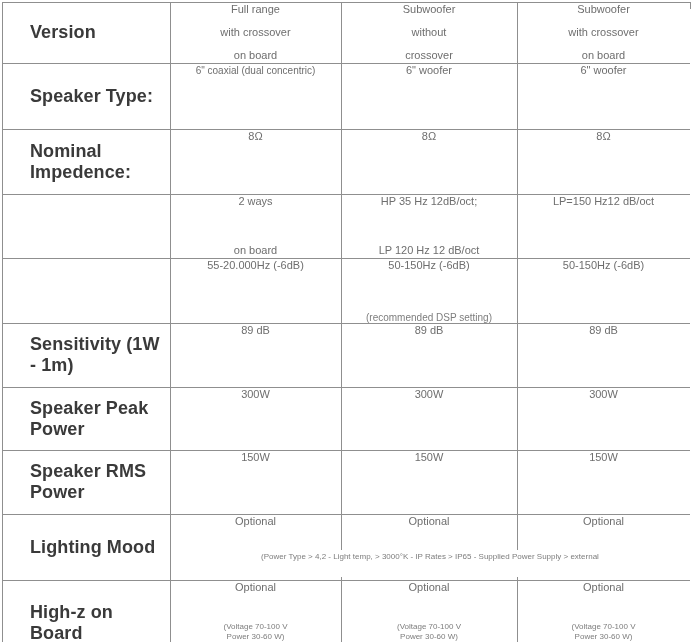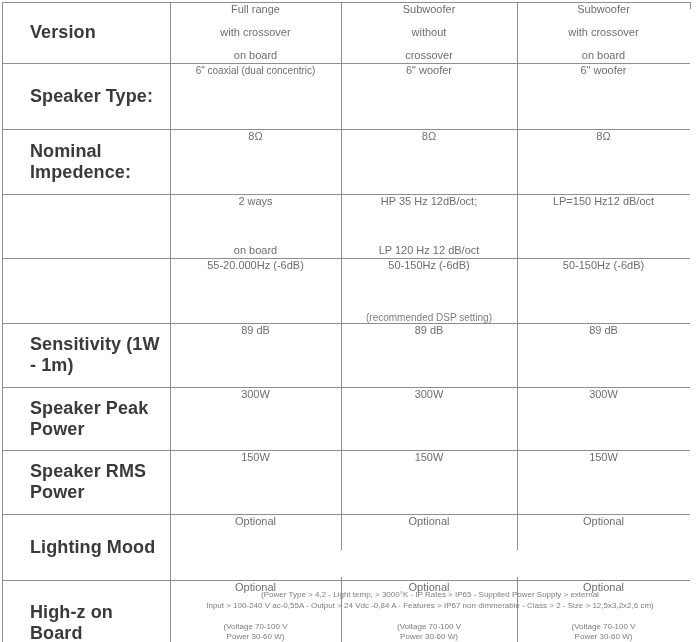--- a/index.html
+++ b/index.html
@@ -41,21 +41,20 @@
   .cell .note-line { font-size: 8px; line-height: 10px; color: #7d7d7d; }
   .footnote {
     position: absolute;
     left: 170px;
     top: 551px;
     width: 520px;
     text-align: center;
     font-size: 8px;
     line-height: 11px;
     color: #7d7d7d;
-    margin-top: 38px;
   }
   
   .c1 { left: 170px; width: 171px; }
   .c2 { left: 341px; width: 176px; }
   .c3 { left: 517px; width: 173px; }
 </style>
 </head>
 <body>
 
 <div class="page">
@@ -139,21 +138,20 @@
 
   <div class="cell c1" style="top:450px;height:64px">150W</div>
   <div class="cell c2" style="top:450px;height:64px">150W</div>
   <div class="cell c3" style="top:450px;height:64px">150W</div>
 
   <div class="cell c1" style="top:514px;height:56px">Optional</div>
   <div class="cell c2" style="top:514px;height:56px">Optional</div>
   <div class="cell c3" style="top:514px;height:56px">Optional</div>
   <div class="footnote">
     <div>(Power Type &gt; 4,2 - Light temp, &gt; 3000°K - IP Rates &gt; IP65 - Supplied Power Supply &gt; external</div>
-    <div>Input &gt; 100-240 V ac-0,55A - Output &gt; 24 Vdc -0,84 A - Features &gt; IP67 non dimmerable - Class &gt; 2 - Size &gt; 12,5x3,2x2,6 cm)</div>
   </div>
 
   <div class="cell c1" style="top:580px;height:62px">
     <div>Optional</div>
     <div class="notes">
       <div class="note-line">(Voltage 70-100 V</div>
       <div class="note-line">Power 30-60 W)</div>
     </div>
   </div>
   <div class="cell c2" style="top:580px;height:62px">

